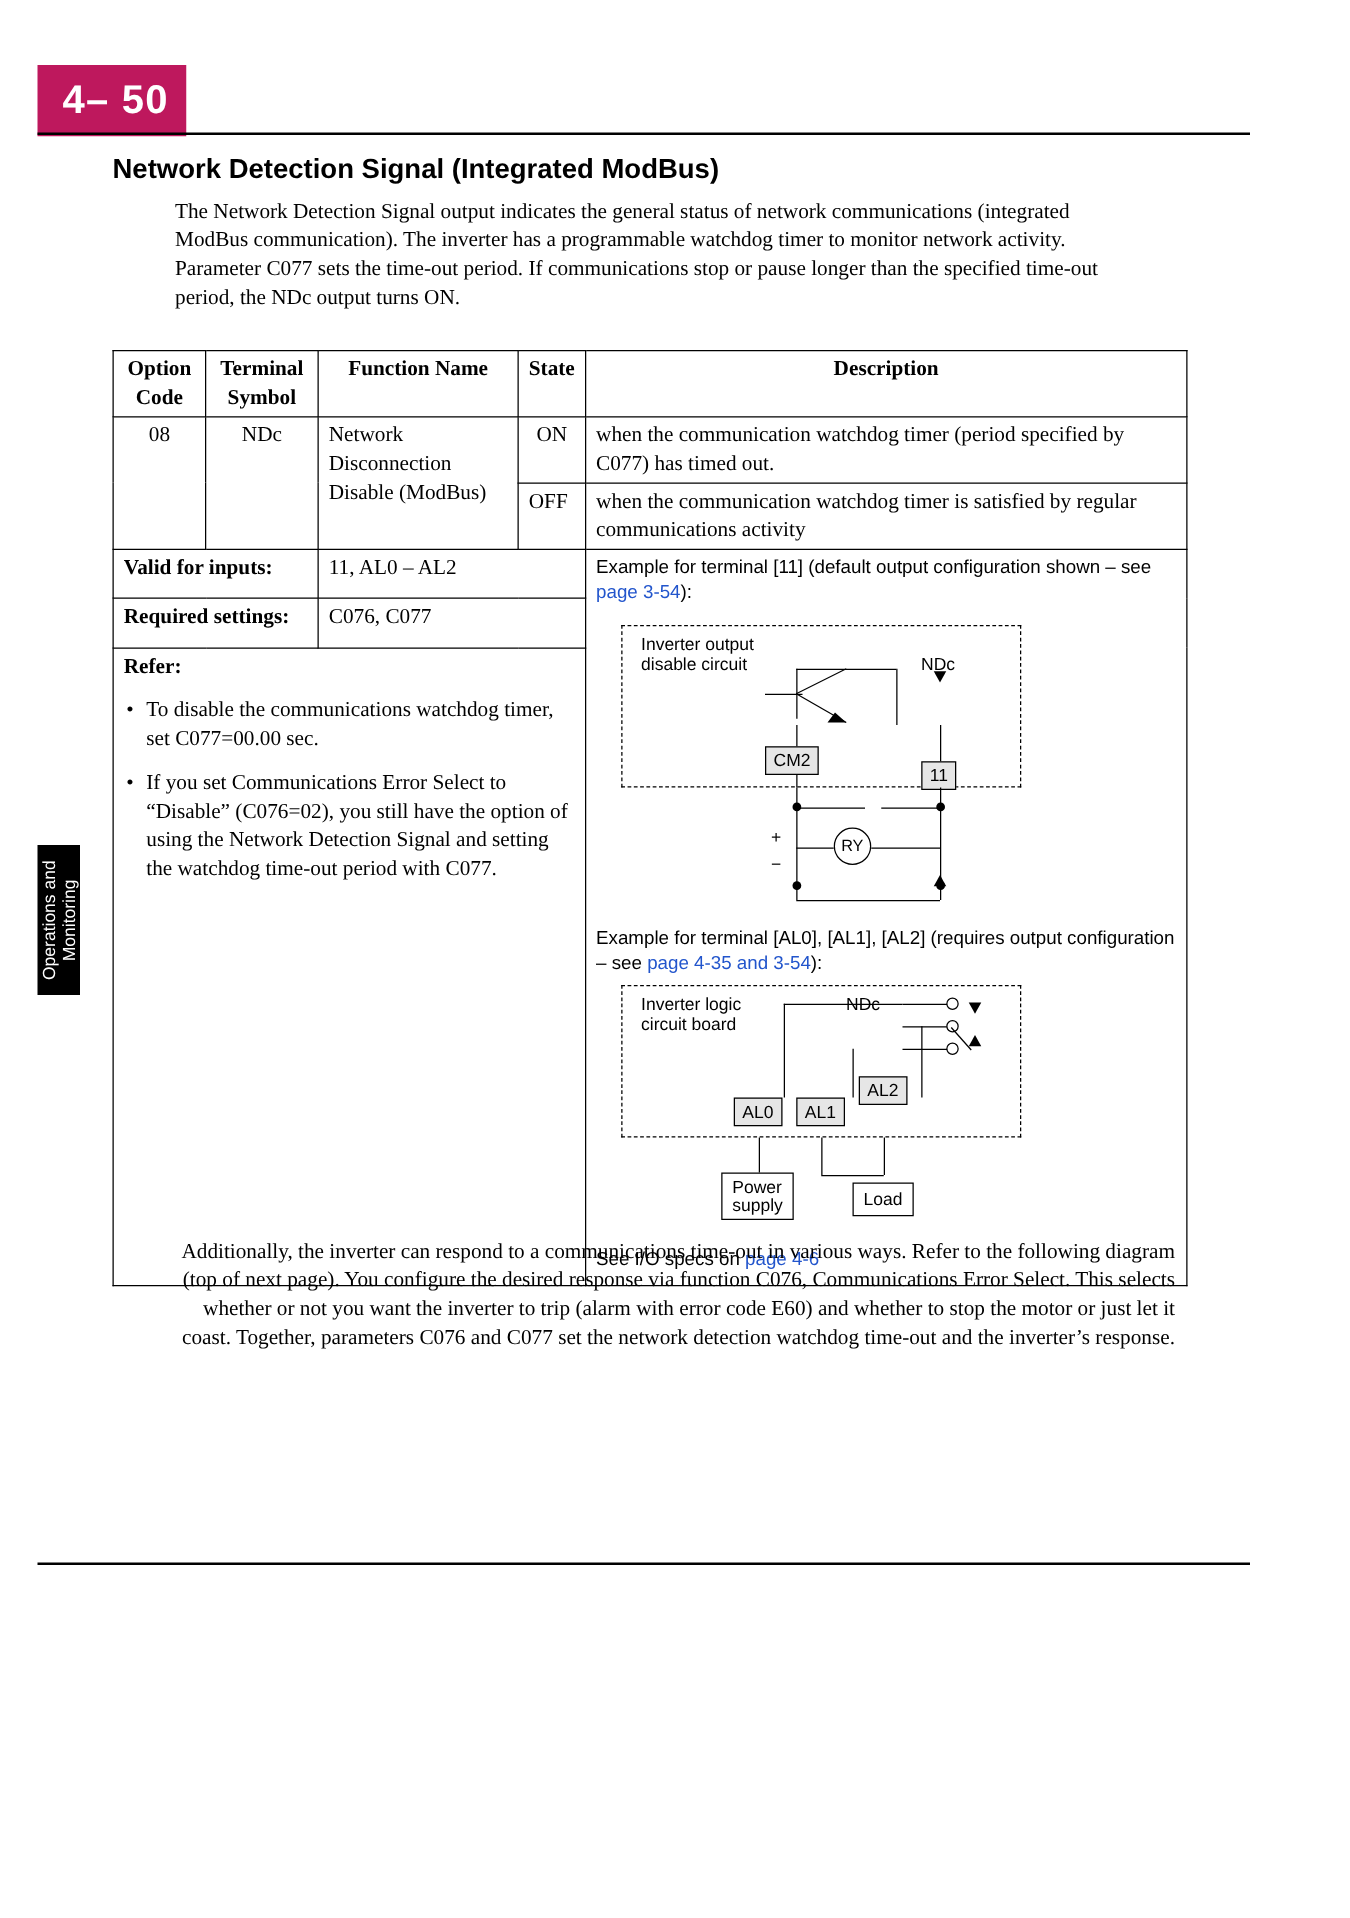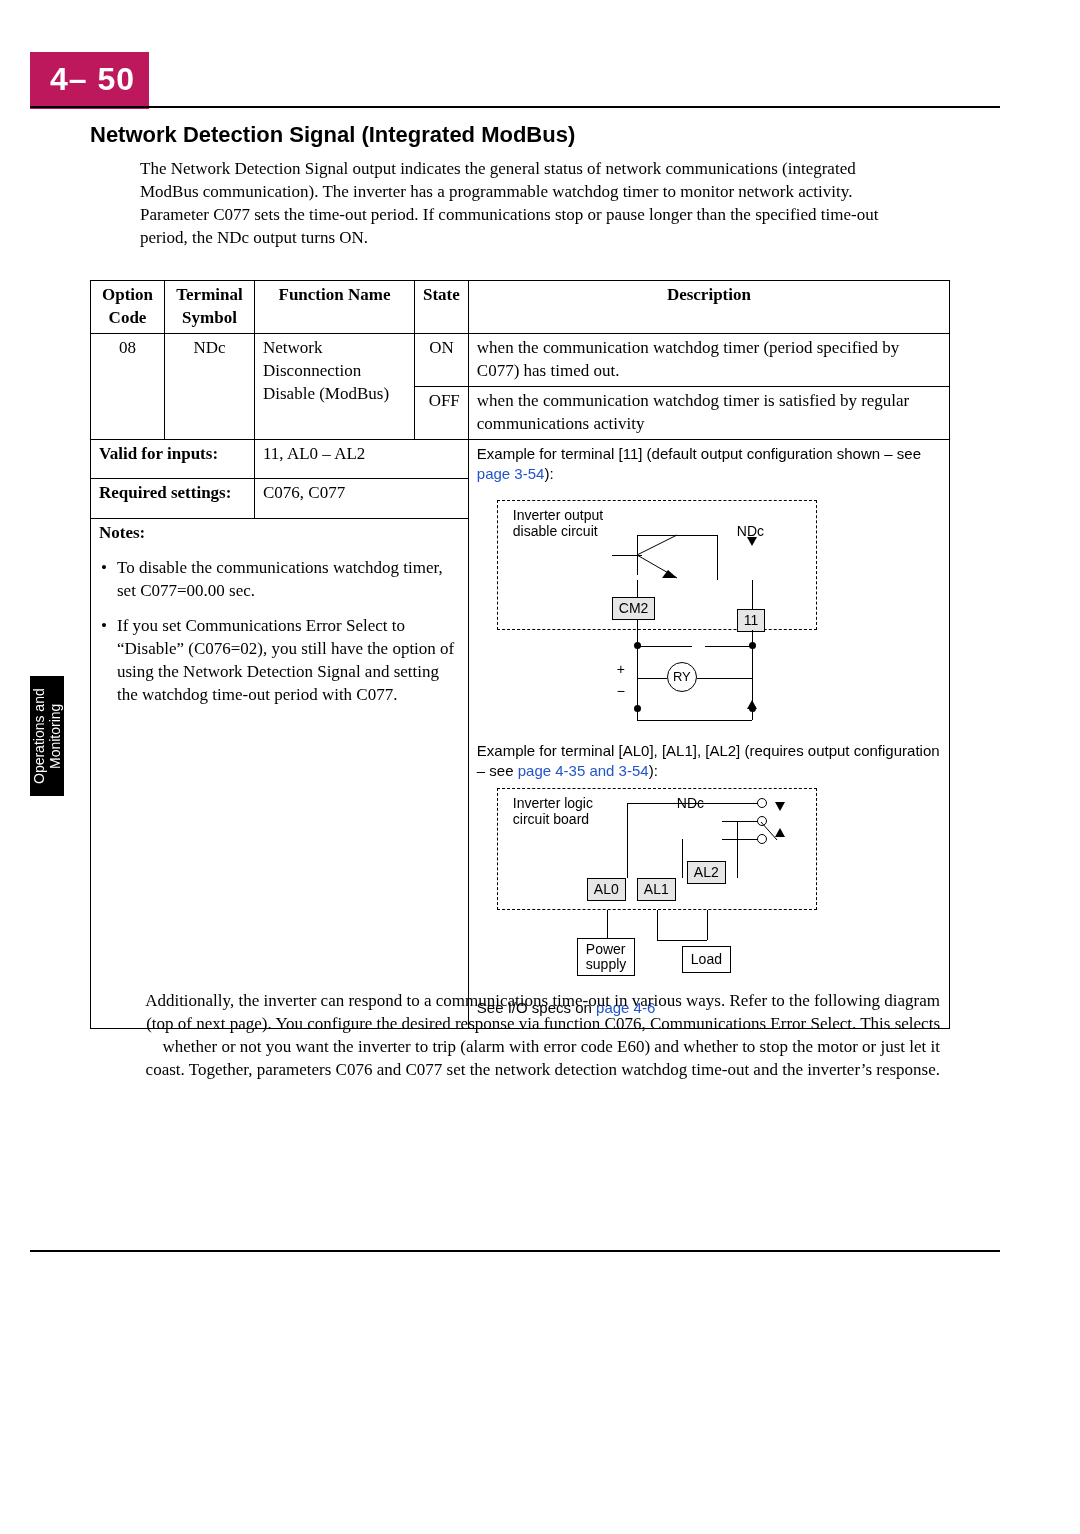--- a/index.html
+++ b/index.html
@@ -133,21 +133,21 @@
     <th>Description</th>
   </tr>
   <tr>
     <td rowspan="2" style="text-align:center">08</td>
     <td rowspan="2" style="text-align:center">NDc</td>
     <td rowspan="2">Network Disconnection Disable (ModBus)</td>
     <td style="text-align:center">ON</td>
     <td>when the communication watchdog timer (period specified by C077) has timed out.</td>
   </tr>
   <tr>
-    <td style="text-align:right">OFF</td>
+    <td style="text-align:left">OFF</td>
     <td>when the communication watchdog timer is satisfied by regular communications activity</td>
   </tr>
 
   <tr>
     <td colspan="2"><b>Valid for inputs:</b></td>
     <td colspan="2">11, AL0 – AL2</td>
     <td rowspan="3" style="padding:4px 8px 10px 8px">
 
       <div class="sans" style="font-size:15px">
         <span>Example for terminal [11] (default output configuration shown – see </span><span class="link">page 3-54</span><span>):</span>
@@ -238,21 +238,21 @@
     </td>
   </tr>
 
   <tr>
     <td colspan="2"><b>Required settings:</b></td>
     <td colspan="2">C076, C077</td>
   </tr>
 
   <tr>
     <td colspan="4" class="notes" style="height:510px">
-      <b>Notes:</b>
+      <b>Refer:</b>
       <ul>
         <li>To disable the communications watchdog timer, set C077=00.00 sec.</li>
         <li>If you set Communications Error Select to “Disable” (C076=02), you still have the option of using the Network Detection Signal and setting the watchdog time-out period with C077.</li>
       </ul>
     </td>
   </tr>
 </tbody>
   </table>
 
 <p class="closing-para">Additionally, the inverter can respond to a communications time-out in various ways. Refer to the following diagram (top of next page). You configure the desired response via function C076, Communications Error Select. This selects whether or not you want the inverter to trip (alarm with error code E60) and whether to stop the motor or just let it coast. Together, parameters C076 and C077 set the network detection watchdog time-out and the inverter’s response.</p>

